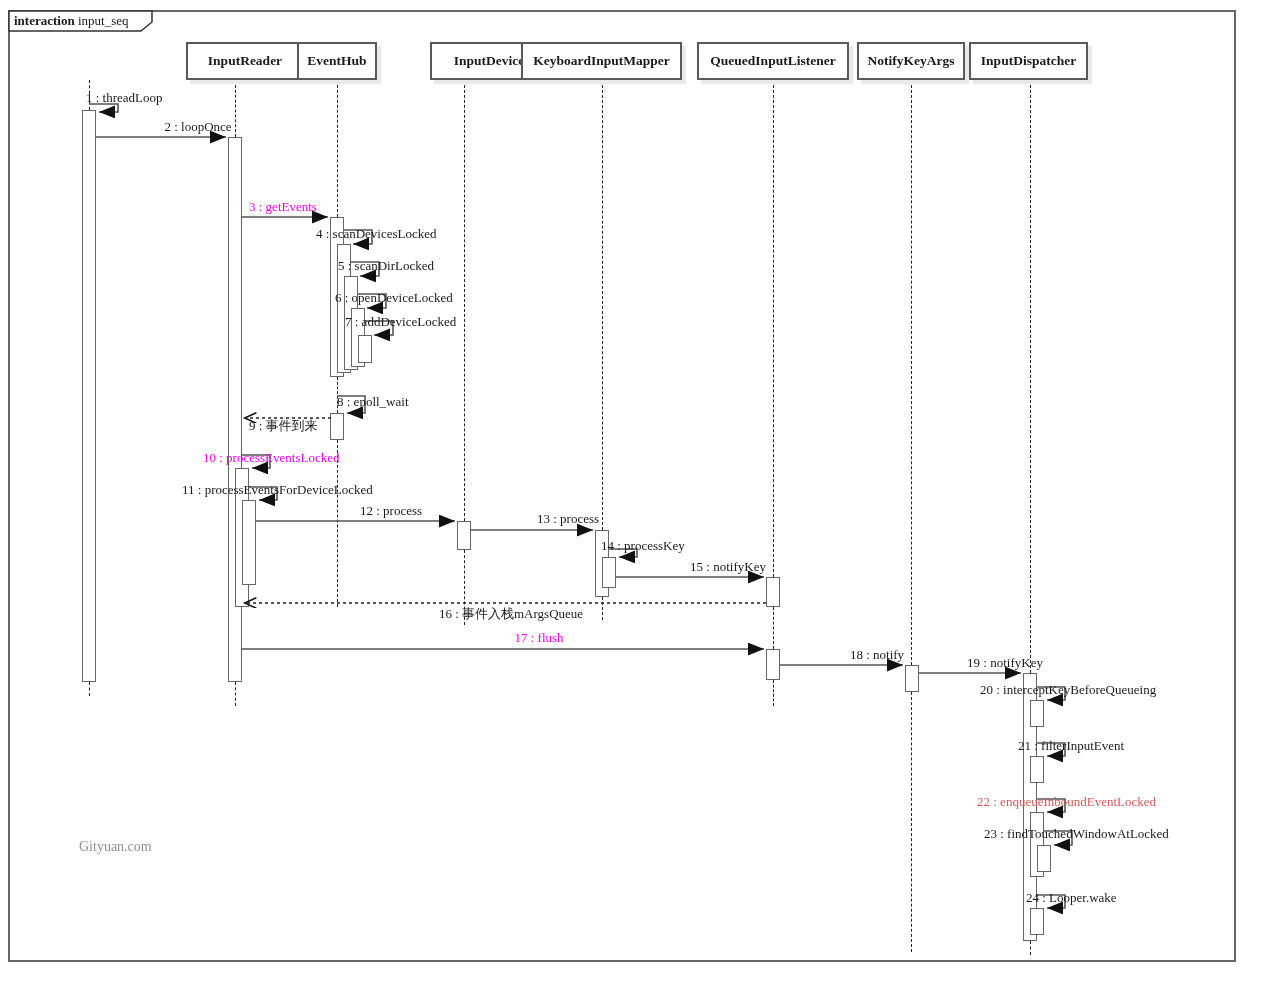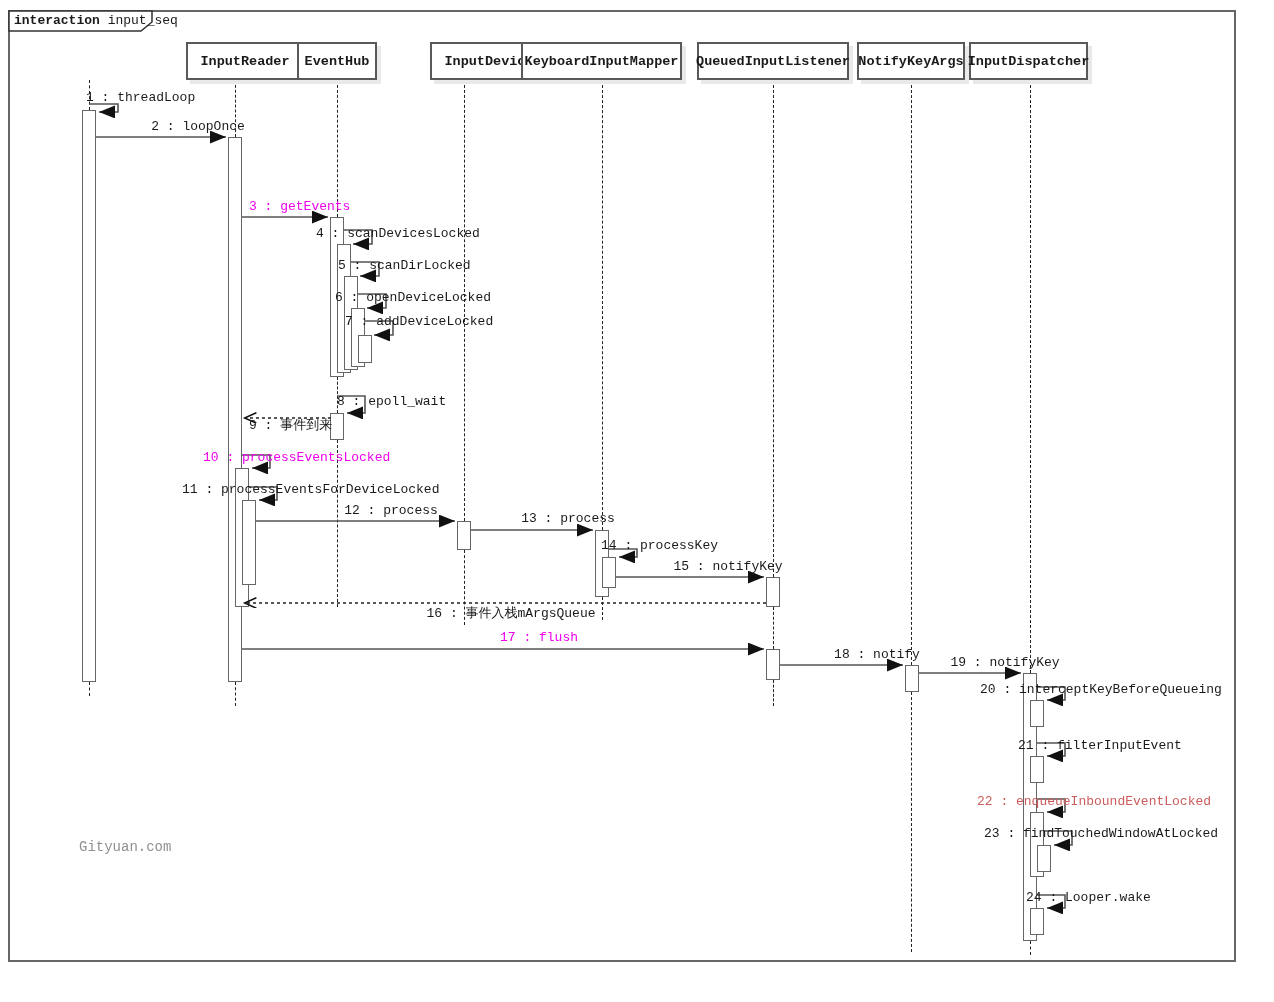--- a/index.html
+++ b/index.html
@@ -1,18 +1,18 @@
 <!DOCTYPE html>
 <html><head>
 <meta charset="utf-8">
 <style>
   html,body{margin:0;padding:0;background:#fff;}
   .canvas{
     position:relative;width:1274px;height:1002px;background:#fff;overflow:hidden;
-    font-family:Liberation Mono, monospace;color:#1a1a1a;
+    font-family:Liberation Serif, serif;color:#1a1a1a;
   }
   .frame{position:absolute;left:8px;top:10px;width:1224px;height:948px;border:2px solid #666;}
   .tab-text{position:absolute;left:14px;top:13px;font-size:13px;white-space:nowrap;z-index:6;}
   .tab-text .kw{font-weight:bold;}
   .head{
     position:absolute;top:42px;height:38px;border:2px solid #595959;background:#fff;
     box-shadow:4px 4px 0 0 #e9e9e9;display:flex;align-items:center;justify-content:center;
     font-weight:bold;font-size:13.5px;z-index:3;box-sizing:border-box;white-space:nowrap;
   }
   .life{position:absolute;width:0;border-left:1px dashed #222;z-index:1;}

